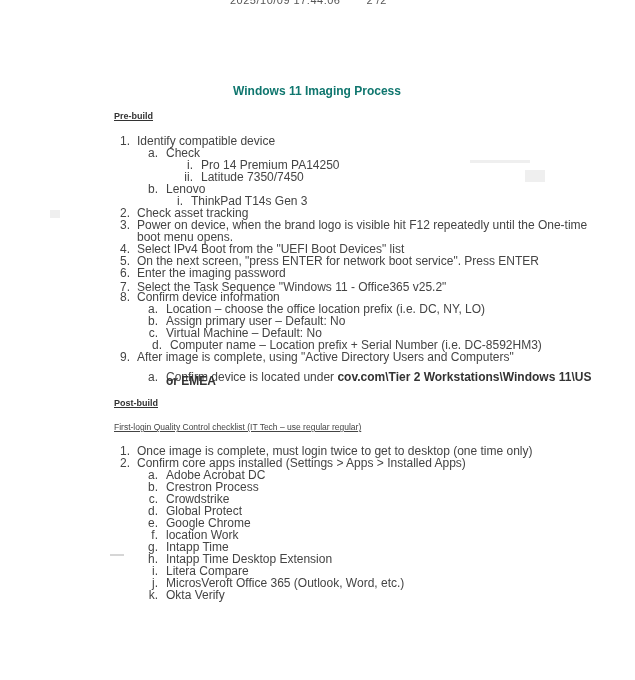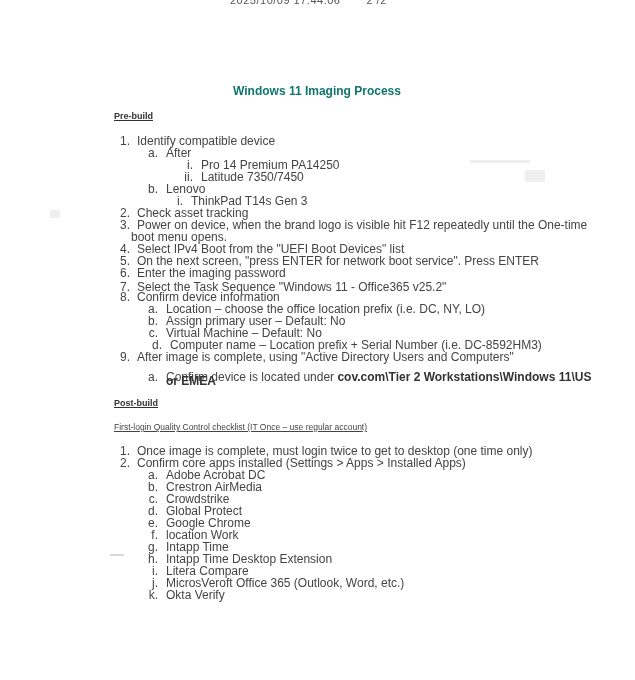--- a/index.html
+++ b/index.html
@@ -24,49 +24,49 @@
 
 <div class="abs hdr">
   <span>2025/10/09 17:44:06</span><span class="pg">2 /2</span>
 </div>
 
 <div class="abs title">Windows 11 Imaging Process</div>
 
 <div class="abs sec" style="top:111px">Pre-build</div>
 
 <div class="abs ln l1" style="top:134px;left:118px"><span class="mk">1.</span><span>Identify compatible device</span></div>
-<div class="abs ln l2" style="top:146px;left:148px"><span class="mk">a.</span><span>After</span></div>
+<div class="abs ln l2" style="top:146px;left:148px"><span class="mk">a.</span><span>Check</span></div>
 <div class="abs ln l3" style="top:158px;left:183px"><span class="mk">i.</span><span>Pro 14 Premium PA14250</span></div>
 <div class="abs ln l3" style="top:170px;left:183px"><span class="mk">ii.</span><span>Latitude 7350/7450</span></div>
 <div class="abs ln l2" style="top:182px;left:148px"><span class="mk">b.</span><span>Lenovo</span></div>
 <div class="abs ln l3" style="top:194px;left:173px"><span class="mk">i.</span><span>ThinkPad T14s Gen 3</span></div>
 <div class="abs ln l1" style="top:206px;left:118px"><span class="mk">2.</span><span>Check asset tracking</span></div>
 <div class="abs ln l1" style="top:218px;left:118px"><span class="mk">3.</span><span>Power on device, when the brand logo is visible hit F12 repeatedly until the One-time</span></div>
-<div class="abs ln l1" style="top:230px;left:112px"><span class="mk"></span><span>boot menu opens.</span></div>
+<div class="abs ln l1" style="top:230px;left:118px"><span class="mk"></span><span>boot menu opens.</span></div>
 <div class="abs ln l1" style="top:242px;left:118px"><span class="mk">4.</span><span>Select IPv4 Boot from the "UEFI Boot Devices" list</span></div>
 <div class="abs ln l1" style="top:254px;left:118px"><span class="mk">5.</span><span>On the next screen, "press ENTER for network boot service". Press ENTER</span></div>
 <div class="abs ln l1" style="top:266px;left:118px"><span class="mk">6.</span><span>Enter the imaging password</span></div>
 <div class="abs ln l1" style="top:280px;left:118px"><span class="mk">7.</span><span>Select the Task Sequence "Windows 11 - Office365 v25.2"</span></div>
 <div class="abs ln l1" style="top:290px;left:118px"><span class="mk">8.</span><span>Confirm device information</span></div>
 <div class="abs ln l2" style="top:302px;left:148px"><span class="mk">a.</span><span>Location – choose the office location prefix (i.e. DC, NY, LO)</span></div>
 <div class="abs ln l2" style="top:314px;left:148px"><span class="mk">b.</span><span>Assign primary user – Default: No</span></div>
 <div class="abs ln l2" style="top:326px;left:148px"><span class="mk">c.</span><span>Virtual Machine – Default: No</span></div>
 <div class="abs ln l2" style="top:338px;left:152px"><span class="mk">d.</span><span>Computer name – Location prefix + Serial Number (i.e. DC-8592HM3)</span></div>
 <div class="abs ln l1" style="top:350px;left:118px"><span class="mk">9.</span><span>After image is complete, using "Active Directory Users and Computers"</span></div>
 <div class="abs ln l2" style="top:370px;left:148px"><span class="mk">a.</span><span>Confirm device is located under </span><span class="b">cov.com\Tier 2 Workstations\Windows 11\US</span></div>
 <div class="abs ln l2" style="top:374px;left:148px"><span class="mk"></span><span class="b">or EMEA</span></div>
 
 <div class="abs sec" style="top:398px">Post-build</div>
-<div class="abs sub" style="top:422px">First-login Quality Control checklist (IT Once – use regular account)</div>
+<div class="abs sub" style="top:422px">First-login Quality Control checklist (IT Tech – use regular regular)</div>
 
 <div class="abs ln l1" style="top:444px;left:118px"><span class="mk">1.</span><span>Once image is complete, must login twice to get to desktop (one time only)</span></div>
 <div class="abs ln l1" style="top:456px;left:118px"><span class="mk">2.</span><span>Confirm core apps installed (Settings &gt; Apps &gt; Installed Apps)</span></div>
 
 <div class="abs ln l2" style="top:468px;left:148px"><span class="mk">a.</span><span>Adobe Acrobat DC</span></div>
-<div class="abs ln l2" style="top:480px;left:148px"><span class="mk">b.</span><span>Crestron AirMedia</span></div>
+<div class="abs ln l2" style="top:480px;left:148px"><span class="mk">b.</span><span>Crestron Process</span></div>
 <div class="abs ln l2" style="top:492px;left:148px"><span class="mk">c.</span><span>Crowdstrike</span></div>
 <div class="abs ln l2" style="top:504px;left:148px"><span class="mk">d.</span><span>Global Protect</span></div>
 <div class="abs ln l2" style="top:516px;left:148px"><span class="mk">e.</span><span>Google Chrome</span></div>
 <div class="abs ln l2" style="top:528px;left:148px"><span class="mk">f.</span><span>location Work</span></div>
 <div class="abs ln l2" style="top:540px;left:148px"><span class="mk">g.</span><span>Intapp Time</span></div>
 <div class="abs ln l2" style="top:552px;left:148px"><span class="mk">h.</span><span>Intapp Time Desktop Extension</span></div>
 <div class="abs ln l2" style="top:564px;left:148px"><span class="mk">i.</span><span>Litera Compare</span></div>
 <div class="abs ln l2" style="top:576px;left:148px"><span class="mk">j.</span><span>MicrosVeroft Office 365 (Outlook, Word, etc.)</span></div>
 <div class="abs ln l2" style="top:588px;left:148px"><span class="mk">k.</span><span>Okta Verify</span></div>
 

